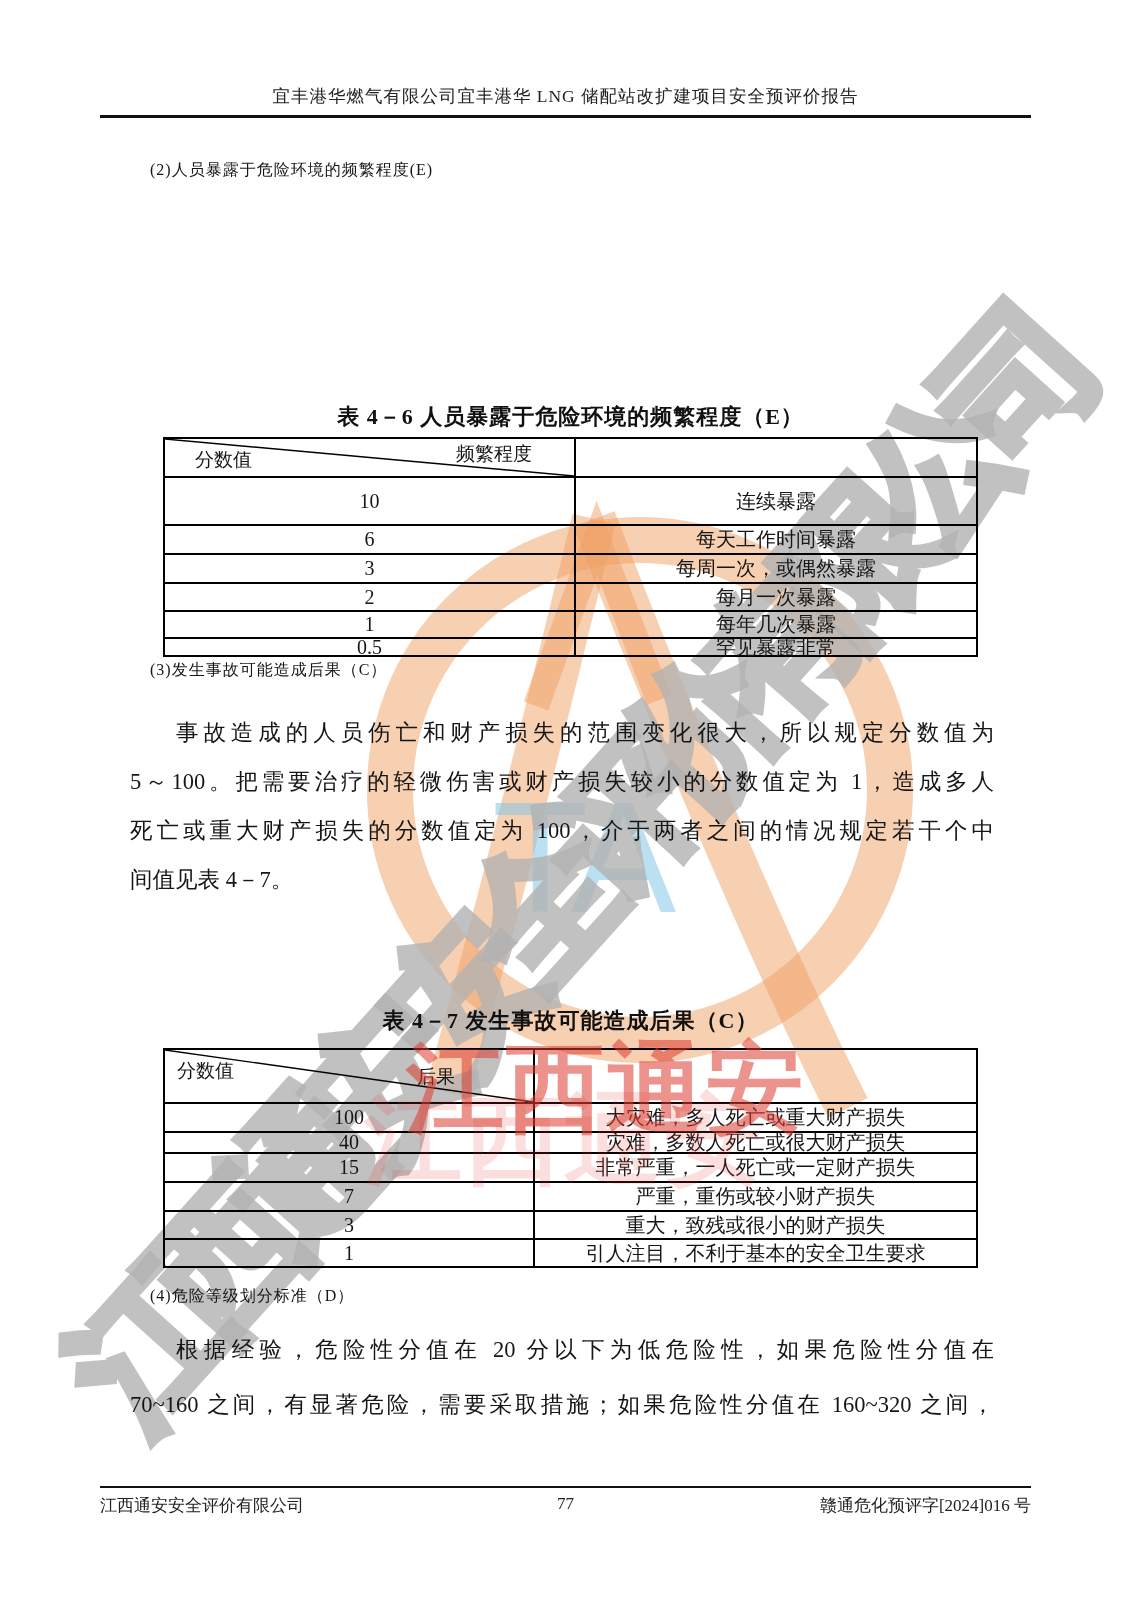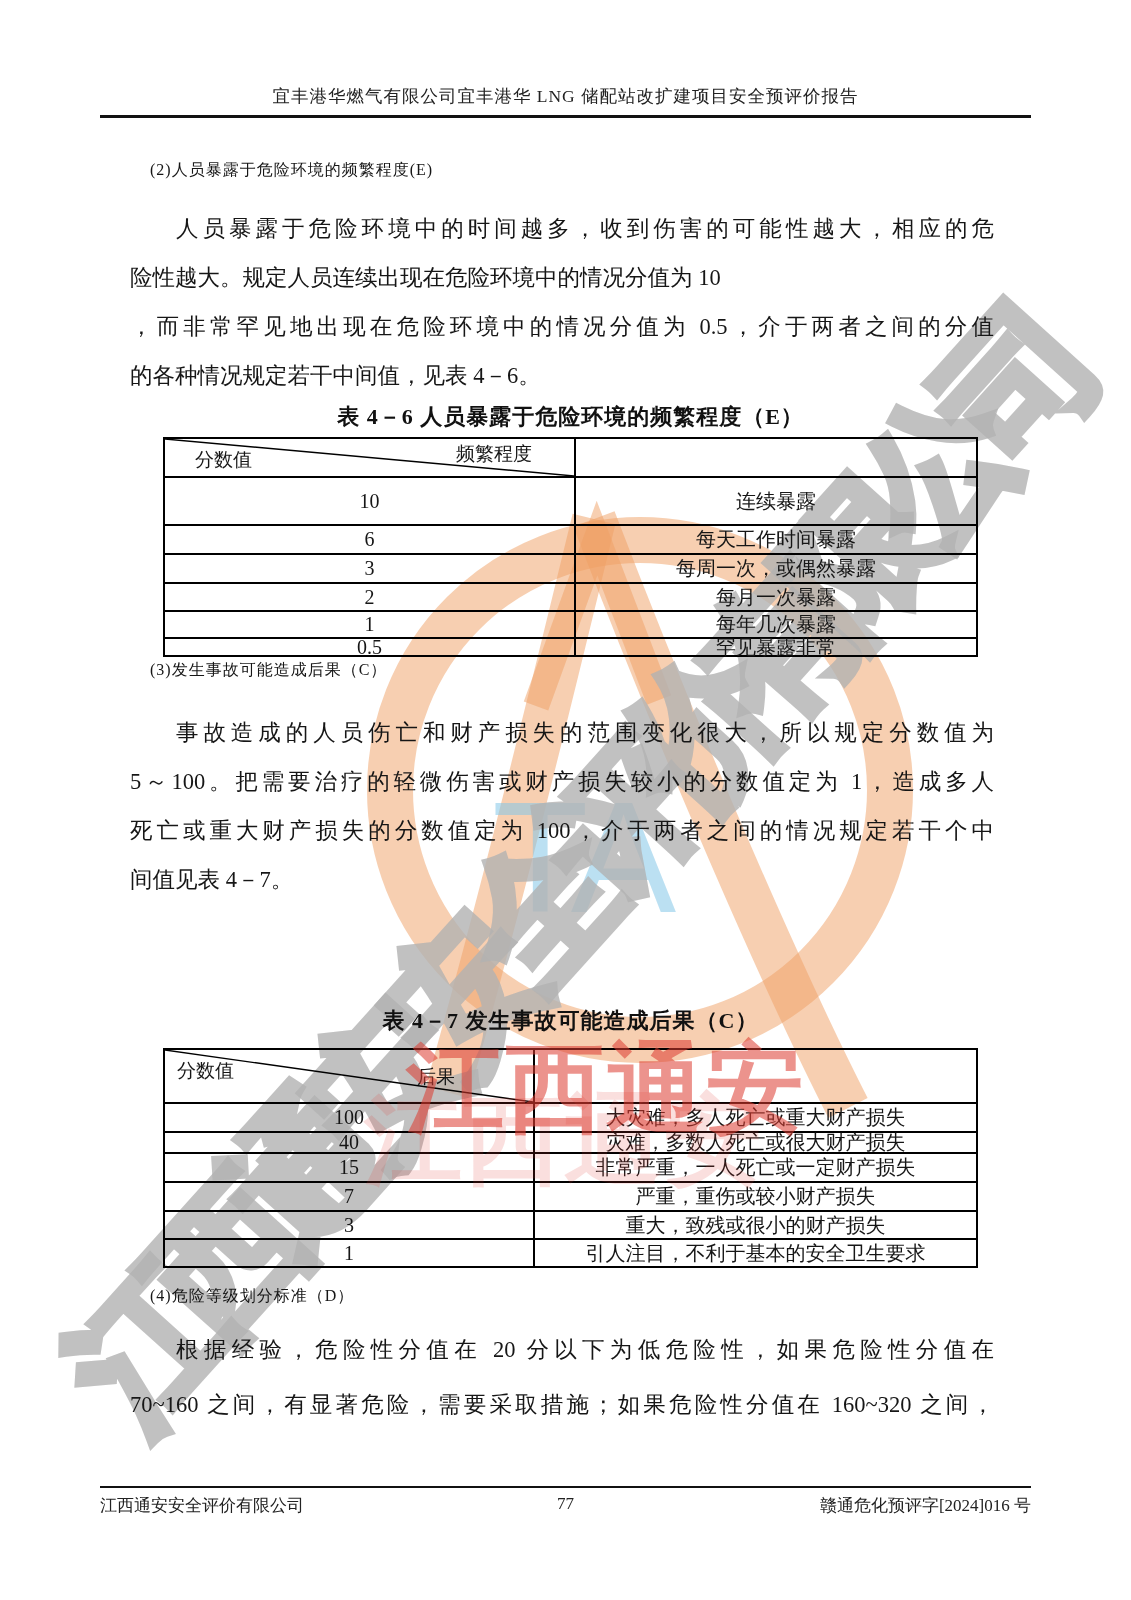--- a/index.html
+++ b/index.html
@@ -105,26 +105,20 @@
     <div class="wm-diag">江西通安安全评价有限公司</div>
   </div>
 
   <div class="content">
 
     <div class="hdr">宜丰港华燃气有限公司宜丰港华 LNG 储配站改扩建项目安全预评价报告</div>
     <div class="hdr-rule"></div>
 
     <div class="h-line" style="top:160px">(2)人员暴露于危险环境的频繁程度(E)</div>
 
-    <div class="para" style="top:204px">
-      <div class="line fill indent">人员暴露于危险环境中的时间越多，收到伤害的可能性越大，相应的危</div>
-      <div class="line">险性越大。规定人员连续出现在危险环境中的情况分值为 10</div>
-      <div class="line fill">，而非常罕见地出现在危险环境中的情况分值为 0.5，介于两者之间的分值</div>
-      <div class="line">的各种情况规定若干中间值，见表 4－6。</div>
-    </div>
 
     <div class="tbl-title" style="top:402px">表 4－6 人员暴露于危险环境的频繁程度（E）</div>
 
     <div class="tbl t46" style="top:437px">
       <div class="tr" style="height:37px">
         <div class="td c1 corner">
           <svg viewBox="0 0 100 100" preserveAspectRatio="none">
             <line x1="0" y1="0" x2="100" y2="100" stroke="#000" stroke-width="1.4" vector-effect="non-scaling-stroke"></line>
           </svg>
           <span class="bl">分数值</span>

